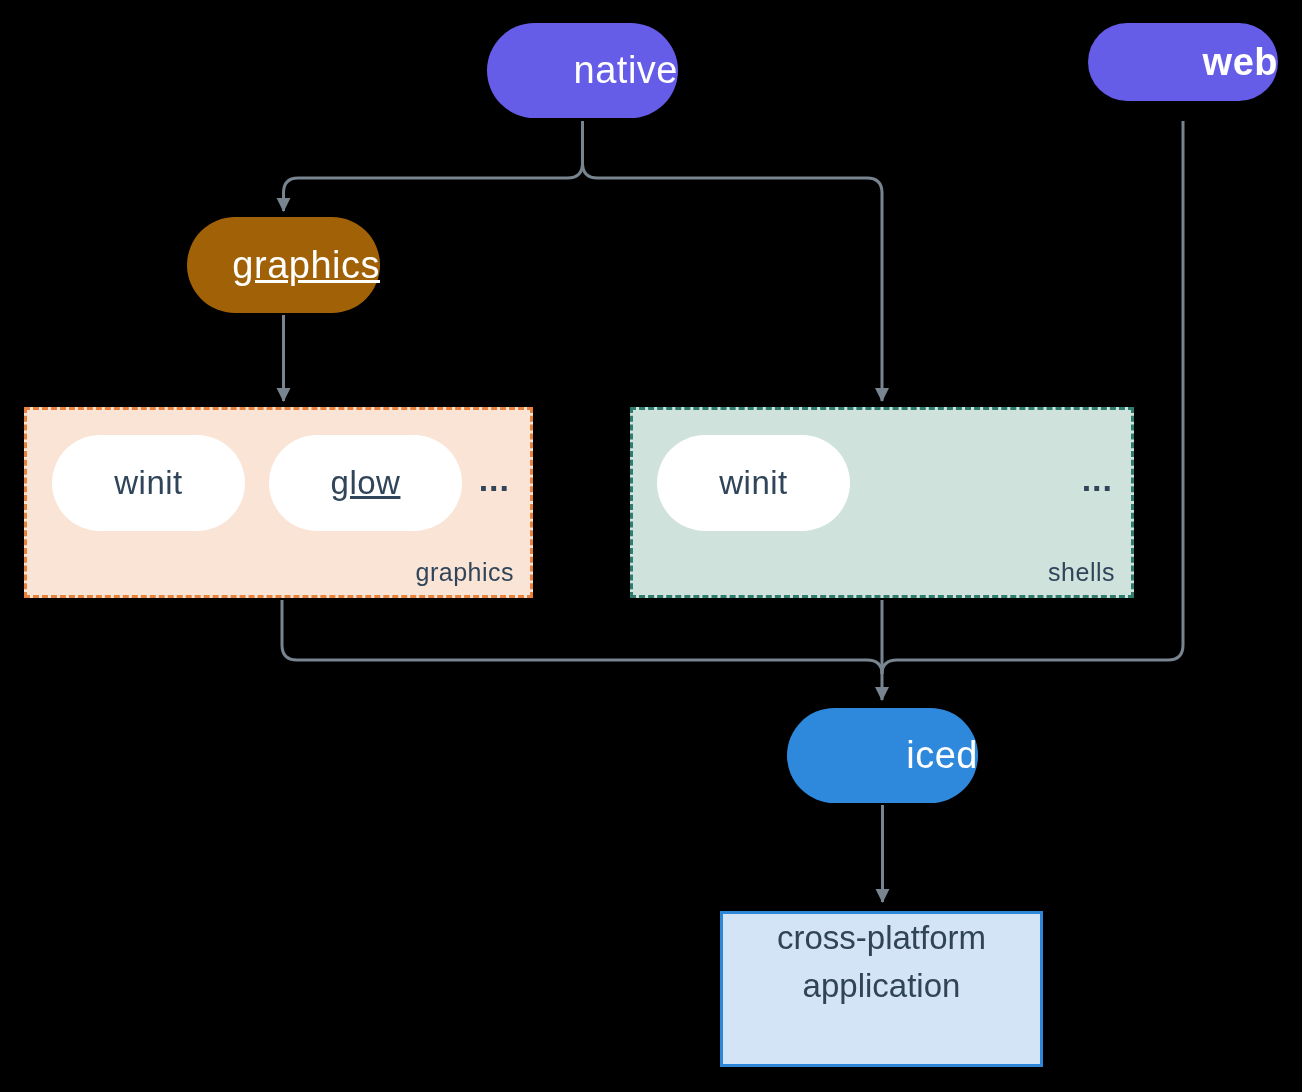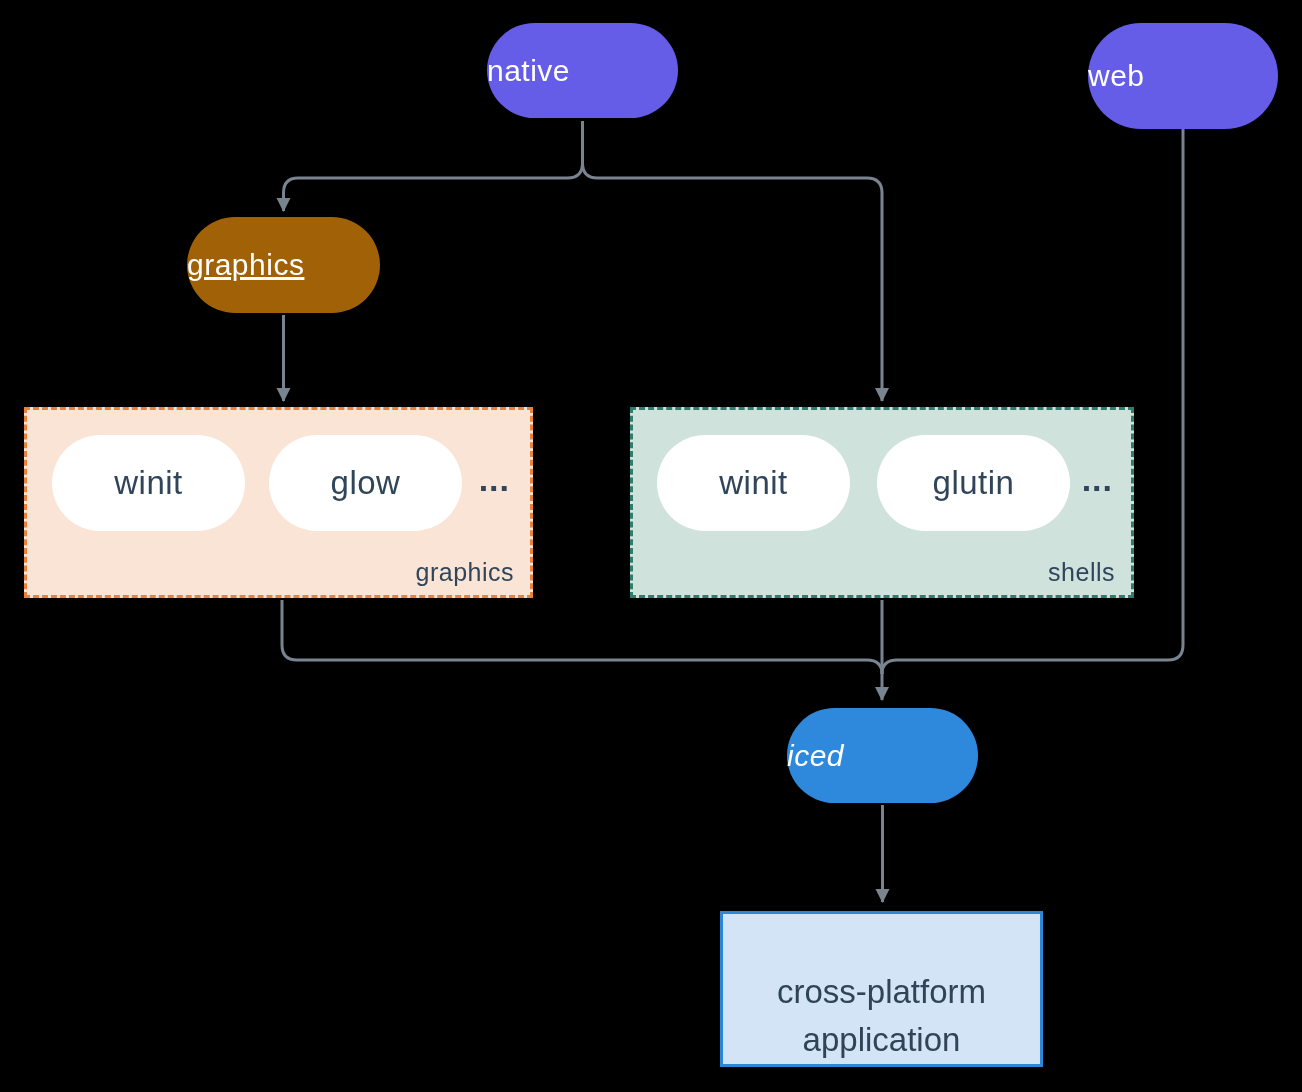--- a/index.html
+++ b/index.html
@@ -2,39 +2,39 @@
 <html><head>
 <meta charset="utf-8">
 <style>
   html,body{margin:0;padding:0;background:#000;}
   #canvas{
     position:relative;width:1302px;height:1092px;background:#000000;
     font-family:"Liberation Sans","DejaVu Sans",sans-serif;overflow:hidden;
   }
   #edges{position:absolute;left:0;top:0;width:1302px;height:1092px;}
   .pill{
-    position:absolute;display:flex;align-items:center;justify-content:flex-start;
-    border-radius:60px;color:#ffffff;font-size:30px;letter-spacing:.5px;
+    position:absolute;display:flex;align-items:center;justify-content:flex-end;
+    border-radius:60px;color:#ffffff;font-size:38px;letter-spacing:.5px;
   }
   .pill.purple{background:#655CE8;}
   .pill.orange{background:#a16207;text-decoration:underline;}
-  .pill.blue{background:#2E89DC;font-style:italic;}
+  .pill.blue{background:#2E89DC;}
   .white-pill{
     position:absolute;display:flex;align-items:center;justify-content:center;
     width:193px;height:96px;border-radius:60px;background:#ffffff;
     color:#30455A;font-size:33px;letter-spacing:.5px;
   }
   .group{position:absolute;box-sizing:border-box;}
   .group.renderers{background:#FAE4D6;border:3px dashed #E8823C;}
   .group.shells{background:#D0E2DC;border:3px dashed #2E7D6E;padding-left:16px;}
   .ellipsis{position:absolute;color:#30455A;font-size:34px;font-weight:600;letter-spacing:1px;}
   .group-label{position:absolute;right:16px;bottom:8px;color:#30455A;font-size:25px;letter-spacing:.5px;}
   .app-box{
     position:absolute;left:720px;top:911px;width:323px;height:156px;box-sizing:border-box;
-    background:#D2E4F6;border:3px solid #2E86D8;display:flex;align-items:flex-end;justify-content:center;
+    background:#D2E4F6;border:3px solid #2E86D8;display:flex;align-items:flex-start;justify-content:center;
     color:#2F4456;font-size:33px;line-height:1.45;text-align:center;padding:0 34px;
   }
 </style>
 </head>
 <body>
 
 <div id="canvas">
 
   <svg id="edges" viewBox="0 0 1302 1092" xmlns="http://www.w3.org/2000/svg">
     <defs>
@@ -50,45 +50,42 @@
       <path d="M1183,121 L1183,645 Q1183,660 1168,660 L897,660 Q882,660 882,674"></path>
       <path d="M882,600 L882,700" marker-end="url(#arrow)"></path>
       <path d="M882.5,805 L882.5,902" marker-end="url(#arrow)"></path>
     </g>
   </svg>
 
   <div class="pill purple" style="left:487px;top:23px;width:191px;height:95px;">
     <span>native</span>
   </div>
 
-  <div class="pill purple" style="left:1088px;top:23px;width:190px;height:106px;">
+  <div class="pill purple" style="left:1088px;top:23px;width:190px;height:78px;font-weight:bold;">
     <span>web</span>
   </div>
 
   <div class="pill orange" style="left:187px;top:217px;width:193px;height:96px;">
     <span>graphics</span>
   </div>
 
   <div class="group renderers" style="left:24px;top:407px;width:509px;height:191px;">
     <div class="white-pill" style="left:25px;top:25px;">
       <span>winit</span>
     </div>
-    <div class="white-pill" style="left:242px;top:25px;">
+    <div class="white-pill" style="left:242px;top:25px;text-decoration:underline;">
       <span>glow</span>
     </div>
     <div class="ellipsis" style="right:20px;top:50px;">...</div>
     <div class="group-label">graphics</div>
   </div>
 
   <div class="group shells" style="left:630px;top:407px;width:504px;height:191px;">
     <div class="white-pill" style="left:24px;top:25px;">
       <span>winit</span>
-    </div>
-    <div class="white-pill" style="left:244px;top:25px;">
-      <span>glutin</span>
     </div>
     <div class="ellipsis" style="right:18px;top:50px;">...</div>
     <div class="group-label">shells</div>
   </div>
 
   <div class="pill blue" style="left:787px;top:708px;width:191px;height:95px;">
     <span>iced</span>
   </div>
 
   <div class="app-box">

